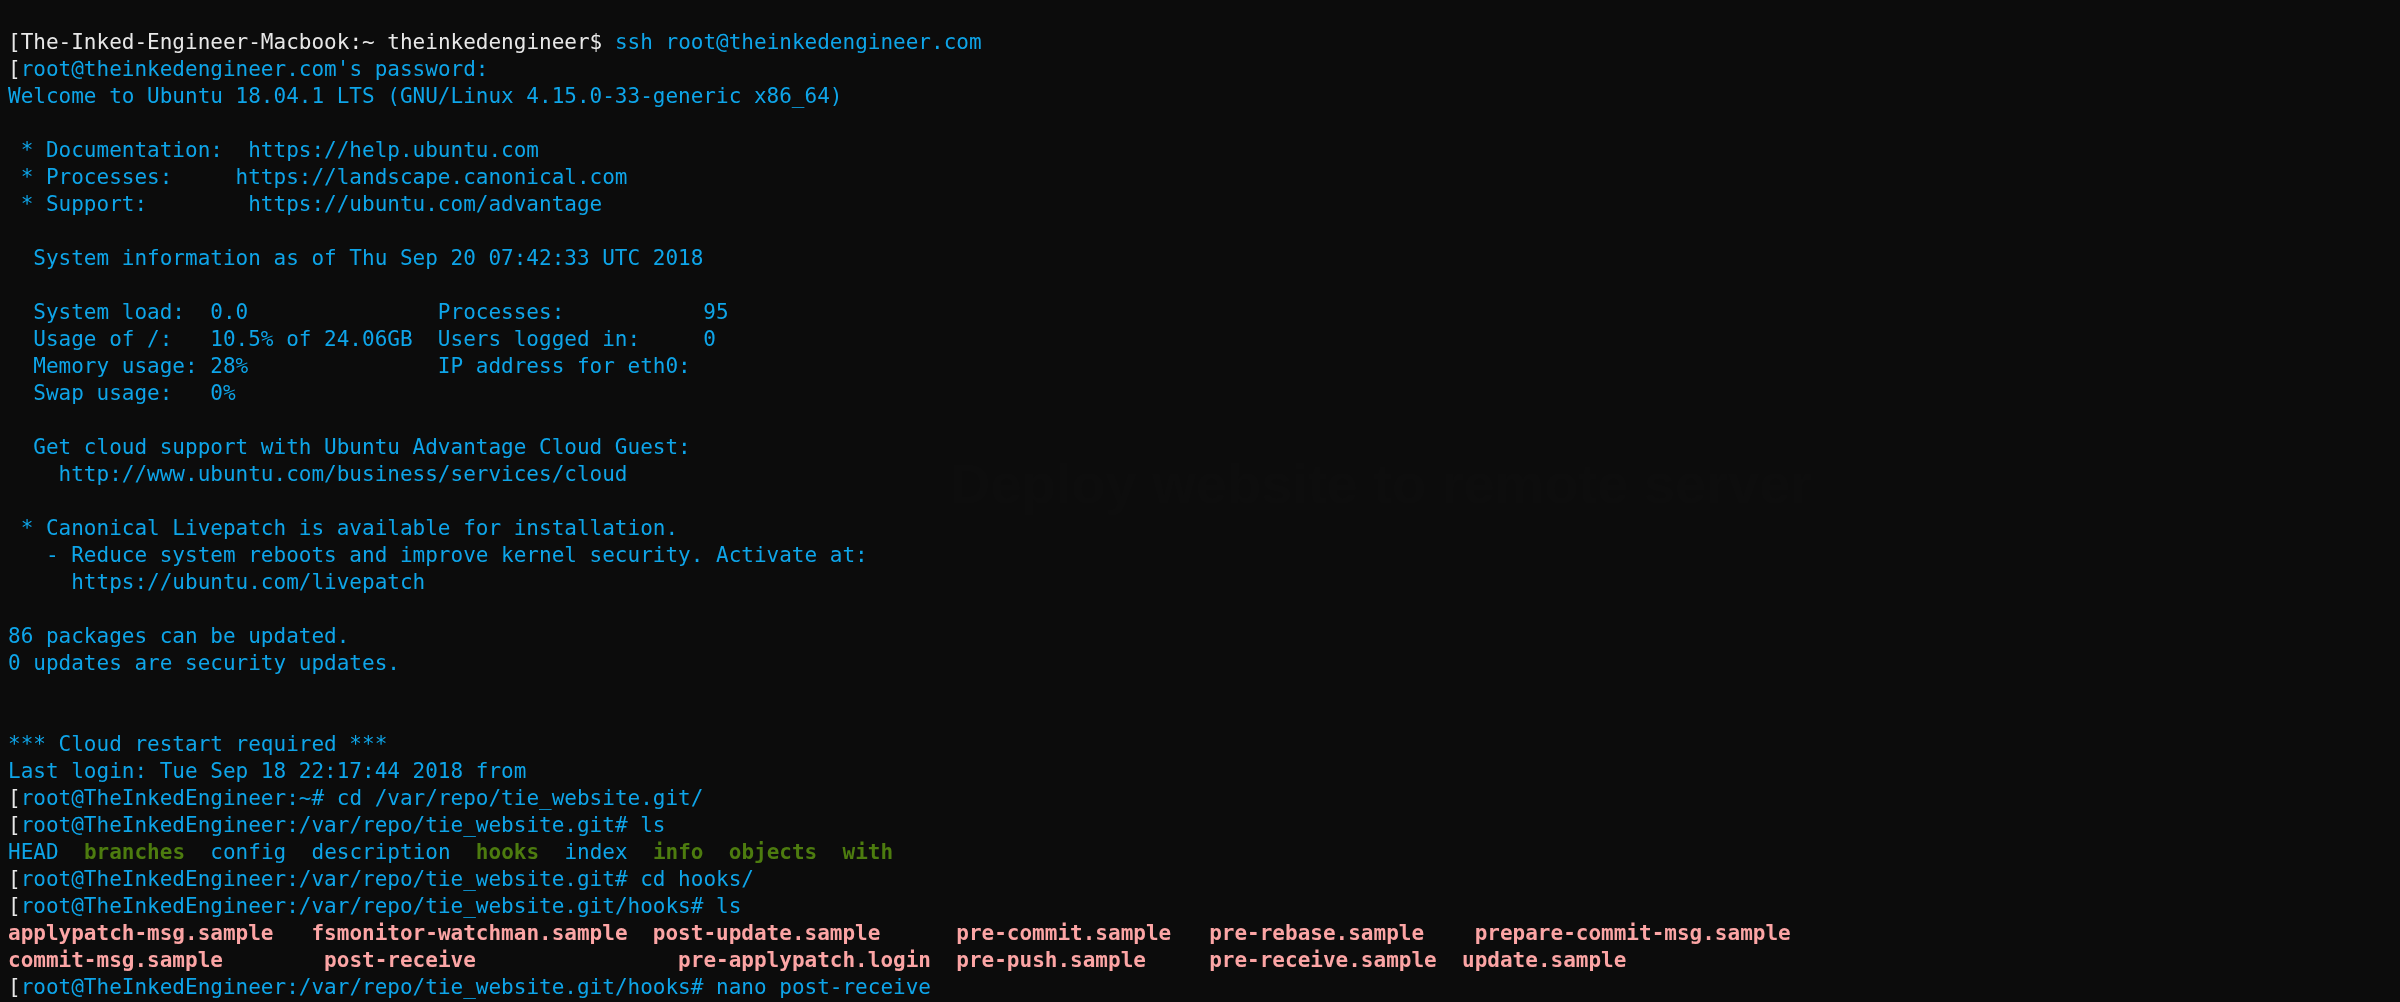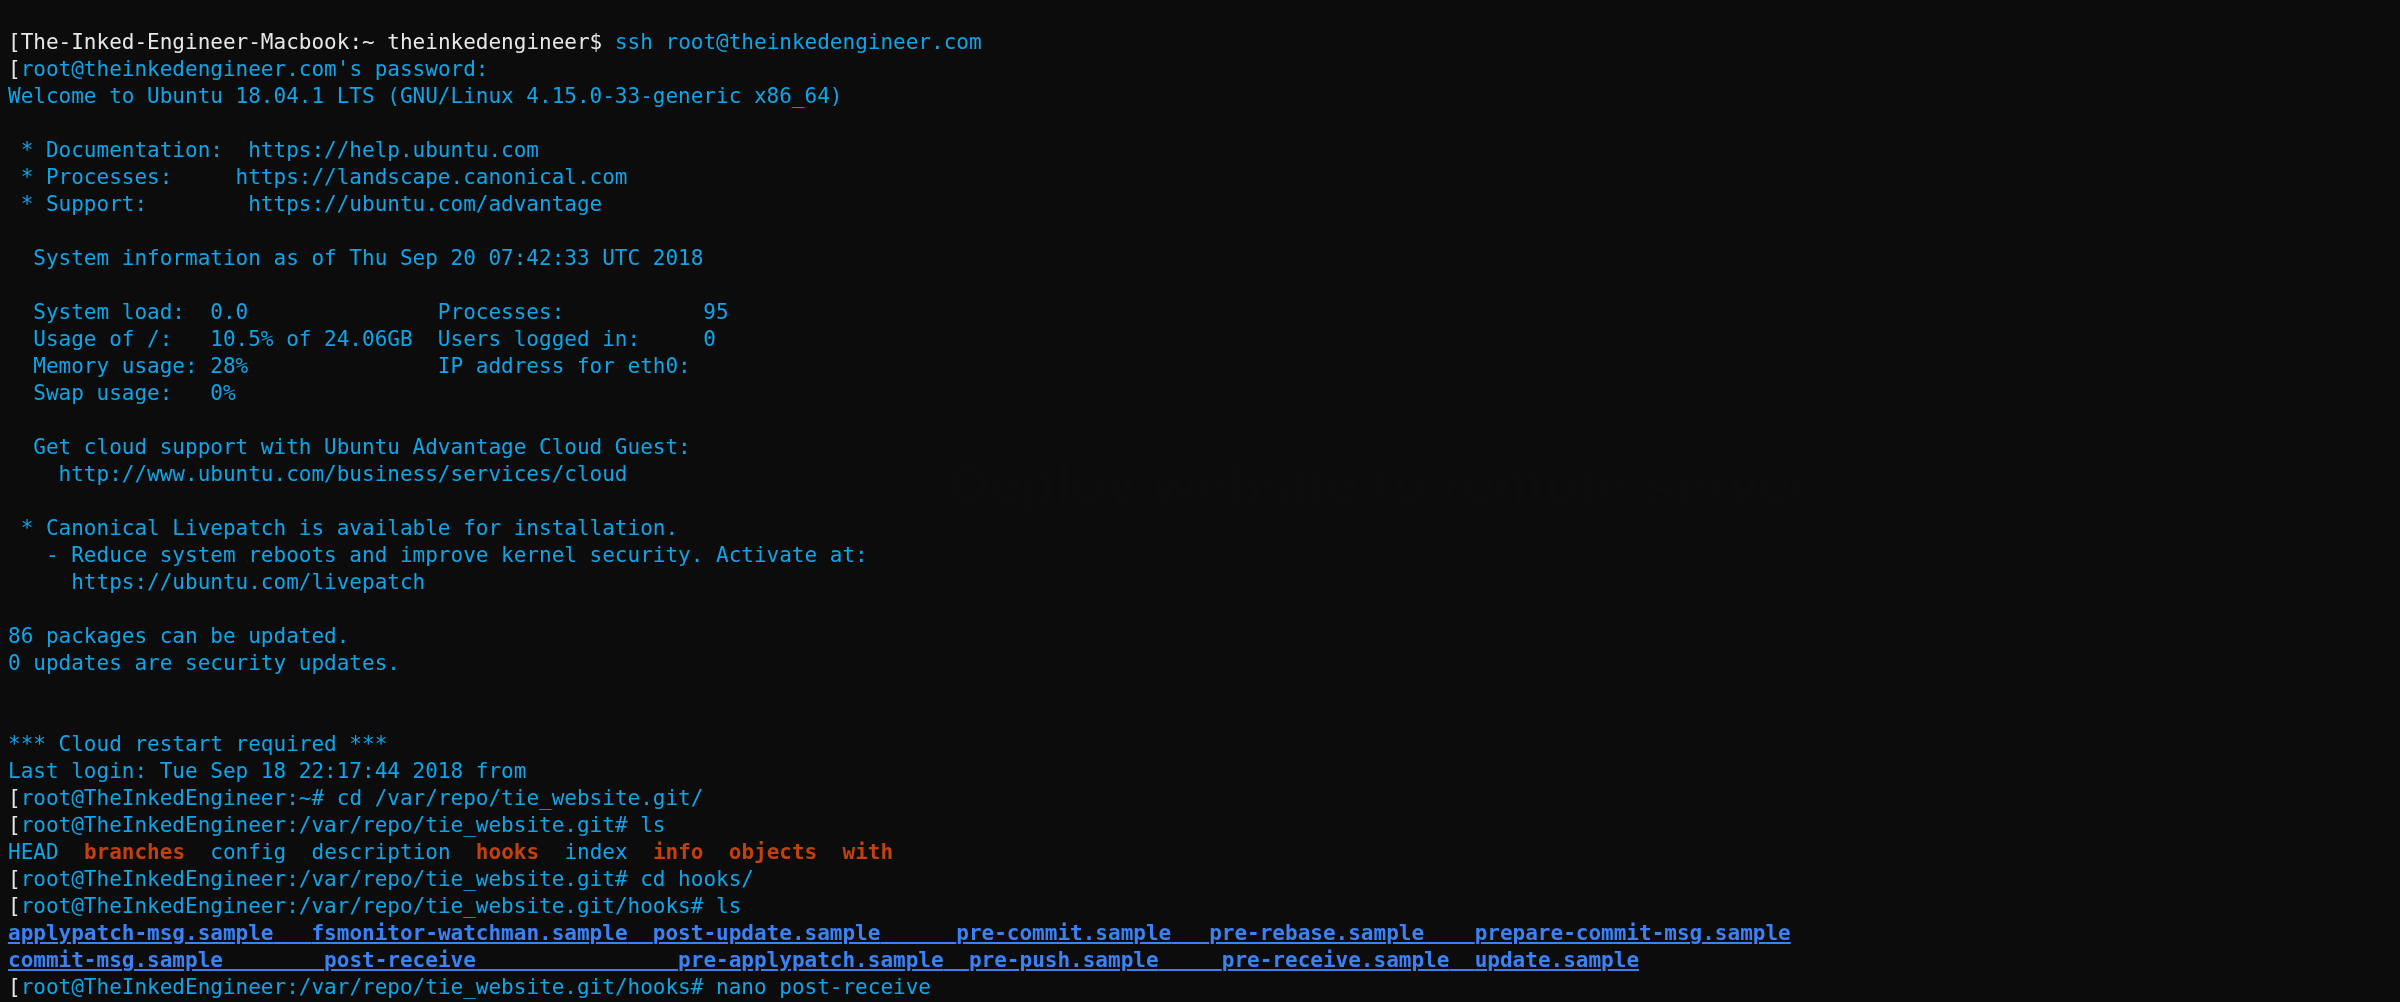--- a/index.html
+++ b/index.html
@@ -31,22 +31,22 @@
     color: #222;
   }
   .terminal {
     position: absolute;
     left: 8px;
     top: 2px;
     white-space: pre;
     color: #33ff33;
   }
   .green  { color: #0ea5e9; }
-  .bgreen { color: #3b82f6; font-weight: 700; text-decoration: underline; }
-  .blue   { color: #c2410c; font-weight: 700; }
+  .bgreen { color: #fca5a5; font-weight: 700; }
+  .blue   { color: #4d7c0f; font-weight: 700; }
   .white  { color: #e8e8e8; }
 </style>
 </head>
 <body>
 
 <div class="background-ghost">
   <div class="ghost-title">Deploy website to remote server</div>
 </div>
 
 <div class="terminal">
@@ -77,15 +77,15 @@
 
 
 <span class="green">*** Cloud restart required ***</span>
 <span class="green">Last login: Tue Sep 18 22:17:44 2018 from</span>
 <span><span class="white">[</span><span class="green">root@TheInkedEngineer:~#</span> <span class="green">cd /var/repo/tie_website.git/</span></span>
 <span><span class="white">[</span><span class="green">root@TheInkedEngineer:/var/repo/tie_website.git#</span> <span class="green">ls</span></span>
 <span><span class="green">HEAD</span>  <span class="blue">branches</span>  <span class="green">config</span>  <span class="green">description</span>  <span class="blue">hooks</span>  <span class="green">index</span>  <span class="blue">info</span>  <span class="blue">objects</span>  <span class="blue">with</span></span>
 <span><span class="white">[</span><span class="green">root@TheInkedEngineer:/var/repo/tie_website.git#</span> <span class="green">cd hooks/</span></span>
 <span><span class="white">[</span><span class="green">root@TheInkedEngineer:/var/repo/tie_website.git/hooks#</span> <span class="green">ls</span></span>
 <span class="bgreen"><span>applypatch-msg.sample</span>   <span>fsmonitor-watchman.sample</span>  <span>post-update.sample</span>      <span>pre-commit.sample</span>   <span>pre-rebase.sample</span>    <span>prepare-commit-msg.sample</span></span>
-<span class="bgreen"><span>commit-msg.sample</span>        <span>post-receive</span>                <span>pre-applypatch.sample</span>  <span>pre-push.sample</span>     <span>pre-receive.sample</span>  <span>update.sample</span></span>
+<span class="bgreen"><span>commit-msg.sample</span>        <span>post-receive</span>                <span>pre-applypatch.login</span>  <span>pre-push.sample</span>     <span>pre-receive.sample</span>  <span>update.sample</span></span>
 <span><span class="white">[</span><span class="green">root@TheInkedEngineer:/var/repo/tie_website.git/hooks#</span> <span class="green">nano post-receive</span></span>
 </div>
 
 </body></html>

